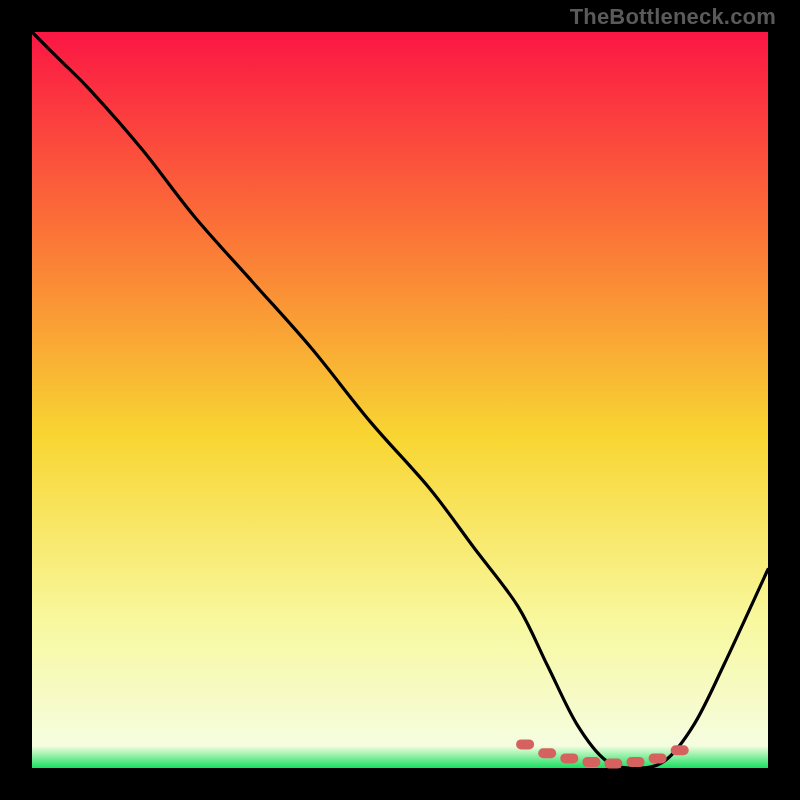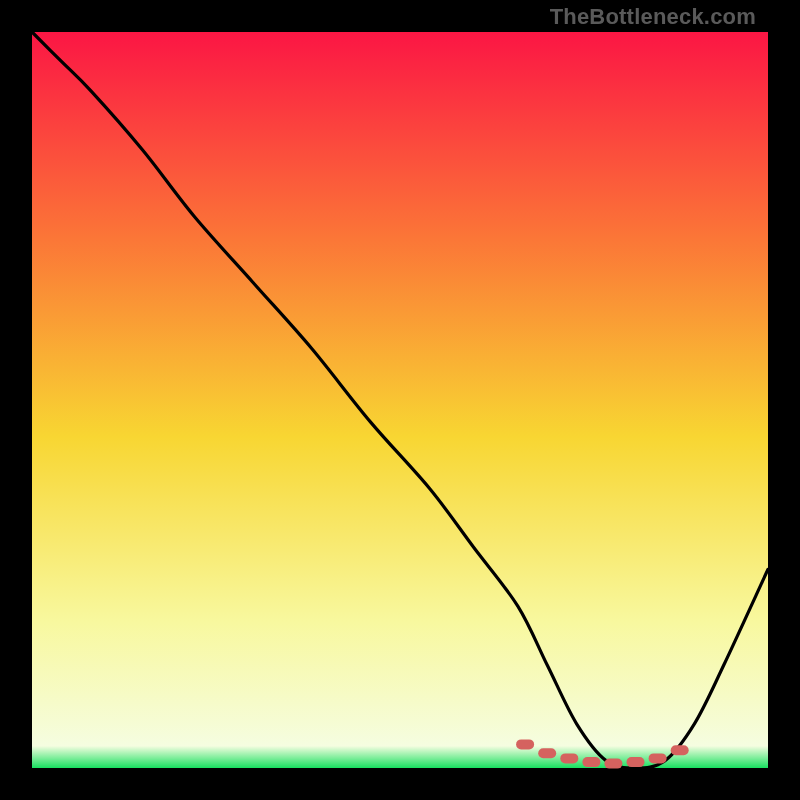--- a/index.html
+++ b/index.html
@@ -10,20 +10,21 @@
     background: #000000;
     overflow: hidden;
   }
   .frame {
     position: absolute;
     top: 0;
     left: 0;
     width: 766px;
     height: 800px;
     background: #000000;
+    padding-left: 20px;
   }
   .watermark {
     position: absolute;
     top: 4px;
     right: 10px;
     font-family: Arial, Helvetica, sans-serif;
     font-size: 22px;
     font-weight: bold;
     color: #5a5a5a;
     letter-spacing: 0.2px;

